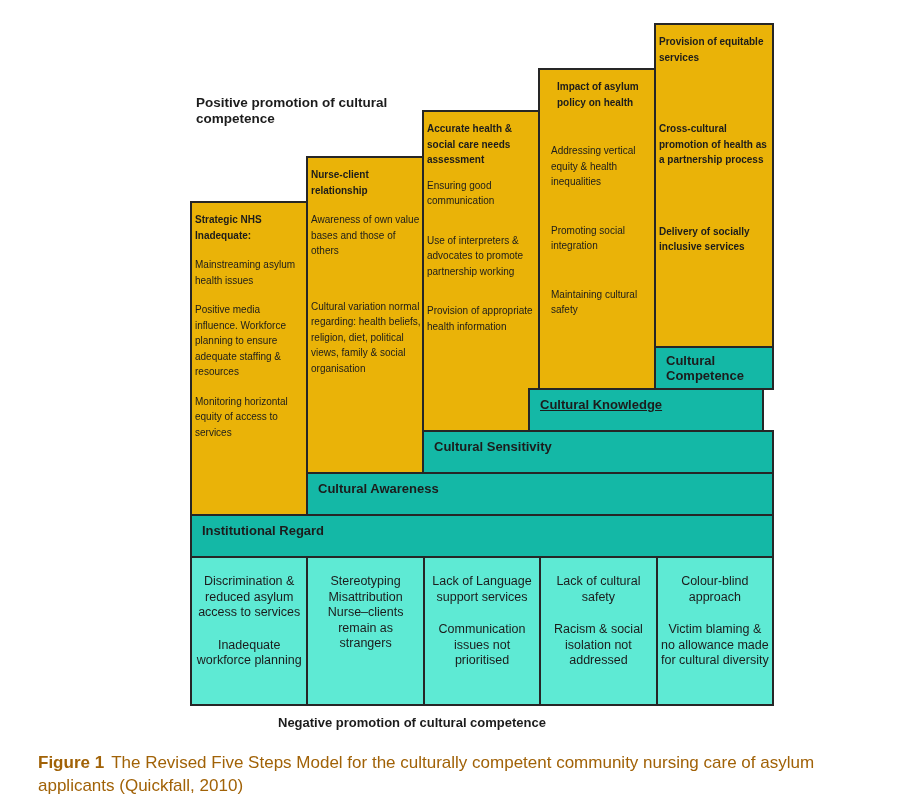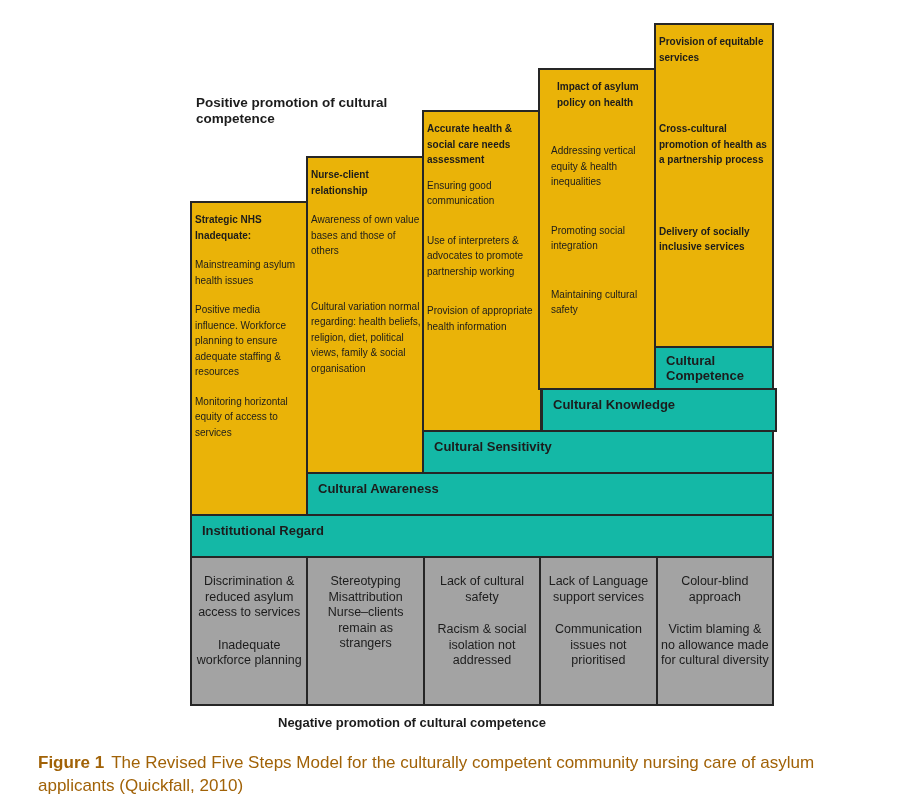--- a/index.html
+++ b/index.html
@@ -31,29 +31,29 @@
   
   .bar {
     position:absolute; background:#14b8a6; border:2px solid #262626;
     box-sizing:border-box;
   }
   .bar-label {
     display:block; text-align:left; font-weight:bold; font-size:13px;
     line-height:15px; padding:7px 6px 0 10px;
   }
   .bar-cc { left:654px; top:346px; width:120px; height:44px; }
-  .bar-ck { left:541px; top:388px; width:236px; height:44px; }
+  .bar-ck { left:528px; top:388px; width:236px; height:44px;text-decoration:underline; }
   .bar-cs { left:422px; top:430px; width:352px; height:44px; }
   .bar-ca { left:306px; top:472px; width:468px; height:44px; }
   .bar-ir { left:190px; top:514px; width:584px; height:44px; }
   .bar-cc .bar-label { padding-top:5px; }
   
   .neg-row {
     position:absolute; left:190px; top:556px; width:584px; height:150px;
-    border:2px solid #262626; box-sizing:border-box; display:flex; background:#a3a3a3;
+    border:2px solid #262626; box-sizing:border-box; display:flex; background:#5eead4;
   }
   .neg-cell {
     flex:1 1 0; border-left:2px solid #262626; box-sizing:border-box;
     text-align:center; font-size:12.5px; line-height:15.5px; padding:16px 3px 0 3px;
   }
   .neg-cell:first-child { border-left:none; }
   .neg-cell .item { margin-top:17px; }
   .neg-cell .item:first-child { margin-top:0; }
   .neg-cell.tight .item { margin-top:0; }
   
@@ -132,26 +132,26 @@
     <div class="neg-cell">
       <div class="item">Discrimination &amp; reduced asylum access to services</div>
       <div class="item">Inadequate workforce planning</div>
     </div>
     <div class="neg-cell tight">
       <div class="item">Stereotyping</div>
       <div class="item">Misattribution</div>
       <div class="item">Nurse–clients remain as strangers</div>
     </div>
     <div class="neg-cell">
+      <div class="item">Lack of Language support services</div>
+      <div class="item">Communication issues not prioritised</div>
+    </div>
+    <div class="neg-cell">
       <div class="item">Lack of cultural safety</div>
       <div class="item">Racism &amp; social isolation not addressed</div>
-    </div>
-    <div class="neg-cell">
-      <div class="item">Lack of Language support services</div>
-      <div class="item">Communication issues not prioritised</div>
     </div>
     <div class="neg-cell">
       <div class="item">Colour-blind approach</div>
       <div class="item">Victim blaming &amp; no allowance made for cultural diversity</div>
     </div>
   </div>
 
   <div class="neg-label">Negative promotion of cultural competence</div>
 
   <div class="caption">

